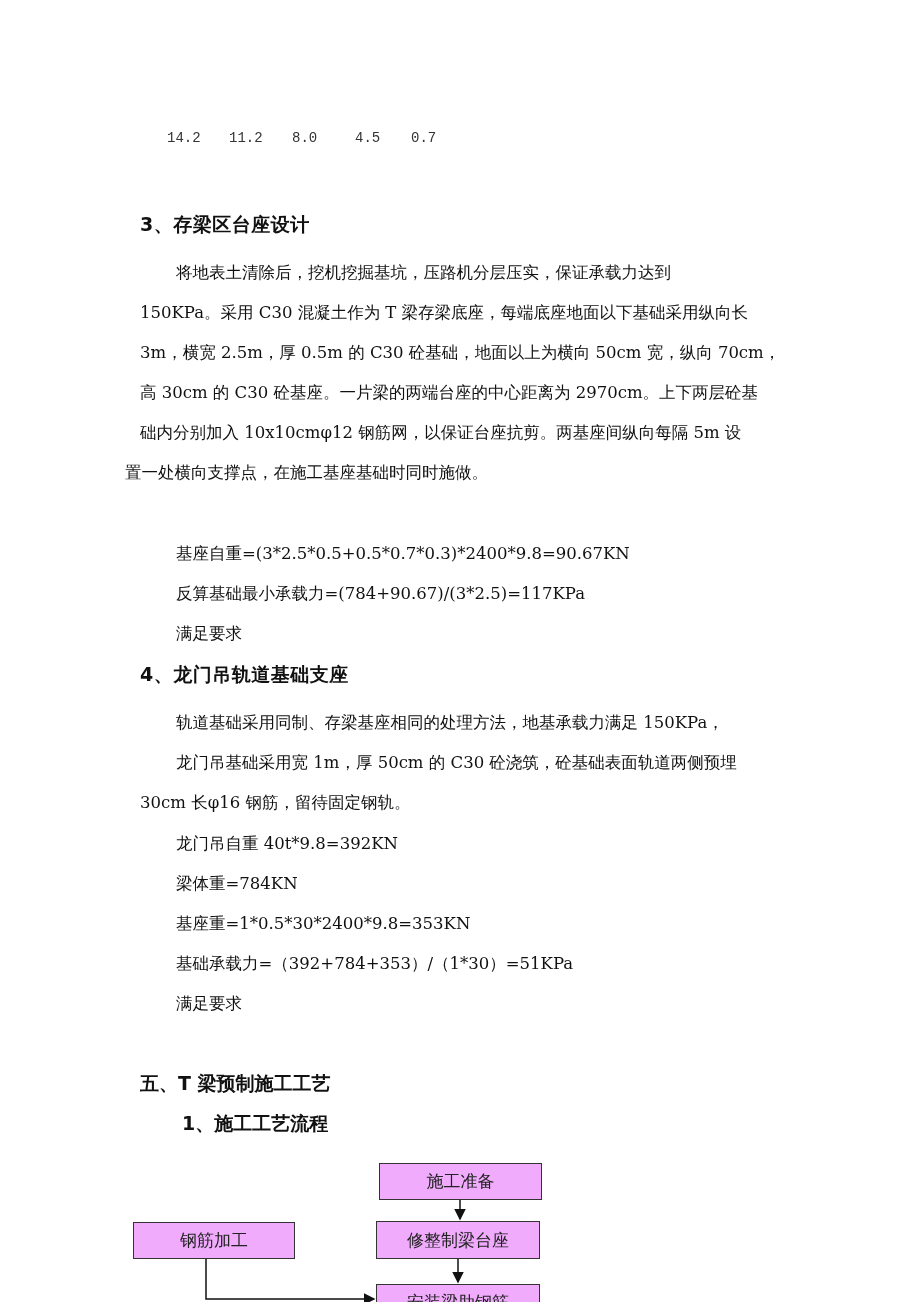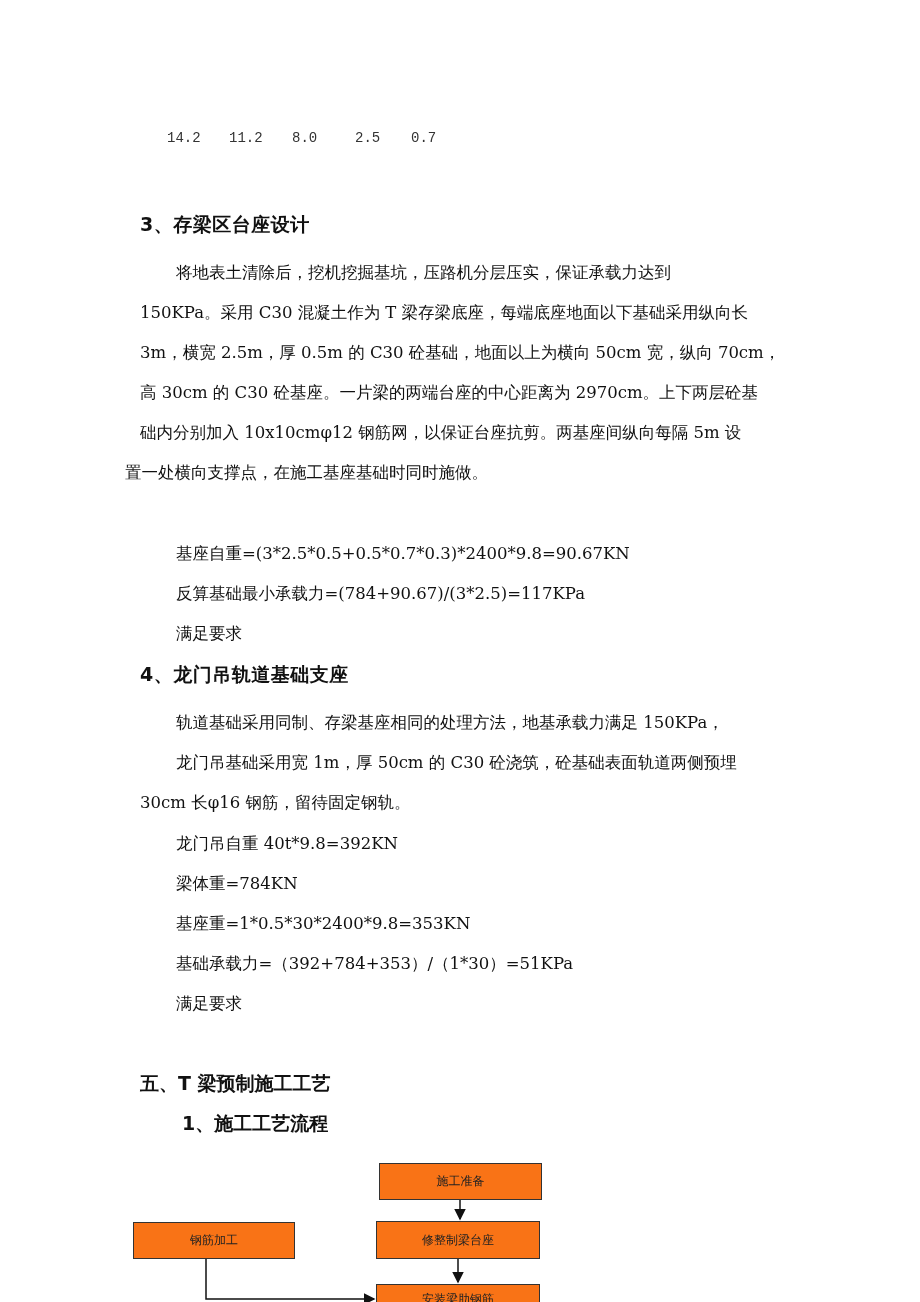--- a/index.html
+++ b/index.html
@@ -9,35 +9,35 @@
   .row-nums { position: absolute; top: 130px; left: 0; width: 780px; height: 18px;
               font-family: "Liberation Mono", "DejaVu Sans Mono", monospace; font-size: 14px; color: #333; }
   .row-nums span { position: absolute; top: 0; }
   .h3 { position: absolute; left: 140px; font-size: 19px; font-weight: bold;
         font-family: "DejaVu Sans", "Liberation Sans", sans-serif; letter-spacing: 0.5px; text-align: right; }
   .line { position: absolute; left: 176px; font-size: 16.5px; line-height: 24px; white-space: nowrap; }
   .h2 { position: absolute; left: 140px; font-size: 19px; font-weight: bold;
         font-family: "DejaVu Sans", "Liberation Sans", sans-serif; }
   .h2b { position: absolute; left: 182px; font-size: 19px; font-weight: bold;
          font-family: "DejaVu Sans", "Liberation Sans", sans-serif; }
-  .fbox { position: absolute; border: 1.5px solid #333; background: #f97316; box-sizing: border-box;
-          display: flex; align-items: center; justify-content: center; font-size: 12px;
+  .fbox { position: absolute; border: 1.5px solid #333; background: #f0abfc; box-sizing: border-box;
+          display: flex; align-items: center; justify-content: center; font-size: 17px;
           font-family: "DejaVu Sans", "Liberation Sans", sans-serif; color: #222; }
   .flow-svg { position: absolute; left: 0; top: 0; }
 </style>
 </head>
 <body>
 
 <div class="page">
 
   <div class="row-nums">
     <span style="left:167px">14.2</span>
     <span style="left:229px">11.2</span>
     <span style="left:292px">8.0</span>
-    <span style="left:355px">2.5</span>
+    <span style="left:355px">4.5</span>
     <span style="left:411px">0.7</span>
   </div>
 
   <div class="h3" style="top:212px">3、存梁区台座设计</div>
 
   <div class="line" style="top:261px">将地表土清除后，挖机挖掘基坑，压路机分层压实，保证承载力达到</div>
   <div class="line" style="top:301px;left:140px">150KPa。采用 C30 混凝土作为 T 梁存梁底座，每端底座地面以下基础采用纵向长</div>
   <div class="line" style="top:341px;left:140px">3m，横宽 2.5m，厚 0.5m 的 C30 砼基础，地面以上为横向 50cm 宽，纵向 70cm，</div>
   <div class="line" style="top:381px;left:140px">高 30cm 的 C30 砼基座。一片梁的两端台座的中心距离为 2970cm。上下两层砼基</div>
   <div class="line" style="top:421px;left:140px">础内分别加入 10x10cmφ12 钢筋网，以保证台座抗剪。两基座间纵向每隔 5m 设</div>

